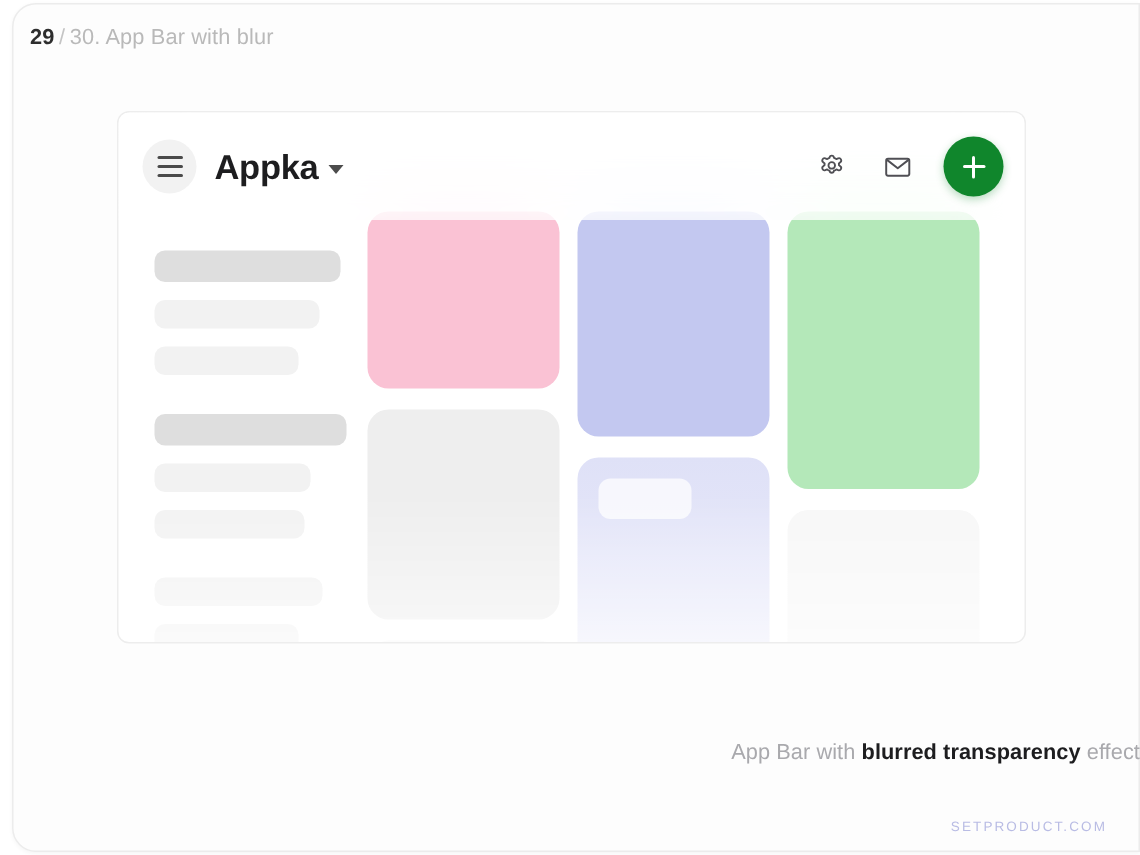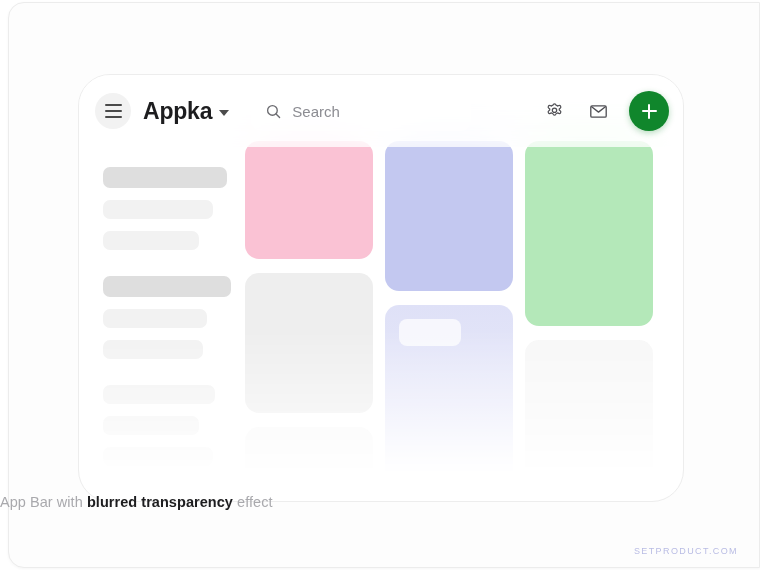--- a/index.html
+++ b/index.html
@@ -45,24 +45,24 @@
   .bc-current { color: #2e2e2e; font-weight: 600; }
   .bc-sep     { color: #c4c4c4; margin: 0 3px; font-weight: 400; }
   .bc-rest    { color: #b9b9b9; font-weight: 400; }
 
   
   .phone {
     position: absolute;
     left: 78px;
     top: 74px;
     width: 606px;
-    height: 428px;
+    height: 355px;
     background: #ffffff;
     border: 1px solid #ededed;
-    border-radius: 32px;
+    border-radius: 8px;
     overflow: hidden;
   }
 
   
   .content {
     position: absolute;
     inset: 0;
     overflow: hidden;
   }
 
@@ -238,21 +238,21 @@
   .fab::before { width: 15px; height: 2px; }
   .fab::after  { width: 2px;  height: 15px; }
   .fab { position: relative; }
 
   
   .caption {
     position: absolute;
     left: 0;
     right: 0;
     top: 494px;
-    text-align: left;
+    text-align: right;
     font-size: 14.5px;
     color: #a9a9ad;
     letter-spacing: .05px;
   }
   .caption b { color: #1d1d1f; font-weight: 700; }
 
   
   .watermark {
     position: absolute;
     right: 22px;
@@ -263,20 +263,23 @@
     color: #b9bce4;
   }
 </style>
 </head>
 <body>
 
 <div class="page">
 
   <div class="outer-card"></div>
 
+  <div class="breadcrumb">
+    <span class="bc-current">29</span><span class="bc-sep">/</span><span class="bc-rest">30. App Bar with blur</span>
+  </div>
 
   <div class="phone">
 
     <div class="content">
       <div class="content-inner">
 
         <div class="sidebar">
           <div class="sk head" style="width:124px"></div>
           <div class="sk line" style="width:110px"></div>
           <div class="sk line gap" style="width:96px"></div>
@@ -317,27 +320,20 @@
         <i></i>
         <i></i>
         <i></i>
       </button>
 
       <div class="brand">
         <span class="brand-title">Appka</span>
         <span class="caret"></span>
       </div>
 
-      <div class="search">
-        <svg width="17" height="17" viewBox="0 0 24 24" fill="none">
-          <circle cx="10.5" cy="10.5" r="6.8" stroke="#6b6b70" stroke-width="1.9"></circle>
-          <line x1="15.6" y1="15.6" x2="20.6" y2="20.6" stroke="#6b6b70" stroke-width="1.9" stroke-linecap="round"></line>
-        </svg>
-        <span class="search-text">Search</span>
-      </div>
 
       <div class="spacer"></div>
 
       <div class="bar-icon">
         <svg width="21" height="21" viewBox="0 0 24 24" fill="none">
           <path d="M12 3.2c.9 0 1.6.7 1.7 1.6.7.2 1.3.6 1.8 1l1.4-.6c.8-.3 1.7 0 2.1.8.4.8.2 1.7-.5 2.2l-1.1.9c.1.4.1.8 0 1.2l1.1.9c.7.5.9 1.4.5 2.2-.4.8-1.3 1.1-2.1.8l-1.4-.6c-.5.5-1.1.8-1.8 1-.1.9-.8 1.6-1.7 1.6s-1.6-.7-1.7-1.6c-.7-.2-1.3-.5-1.8-1l-1.4.6c-.8.3-1.7 0-2.1-.8-.4-.8-.2-1.7.5-2.2l1.1-.9c-.1-.4-.1-.8 0-1.2l-1.1-.9c-.7-.5-.9-1.4-.5-2.2.4-.8 1.3-1.1 2.1-.8l1.4.6c.5-.4 1.1-.8 1.8-1 .1-.9.8-1.6 1.7-1.6z" stroke="#4f4f54" stroke-width="1.4" stroke-linejoin="round"></path>
           <circle cx="12" cy="10.6" r="2.5" stroke="#4f4f54" stroke-width="1.4"></circle>
         </svg>
       </div>
 

